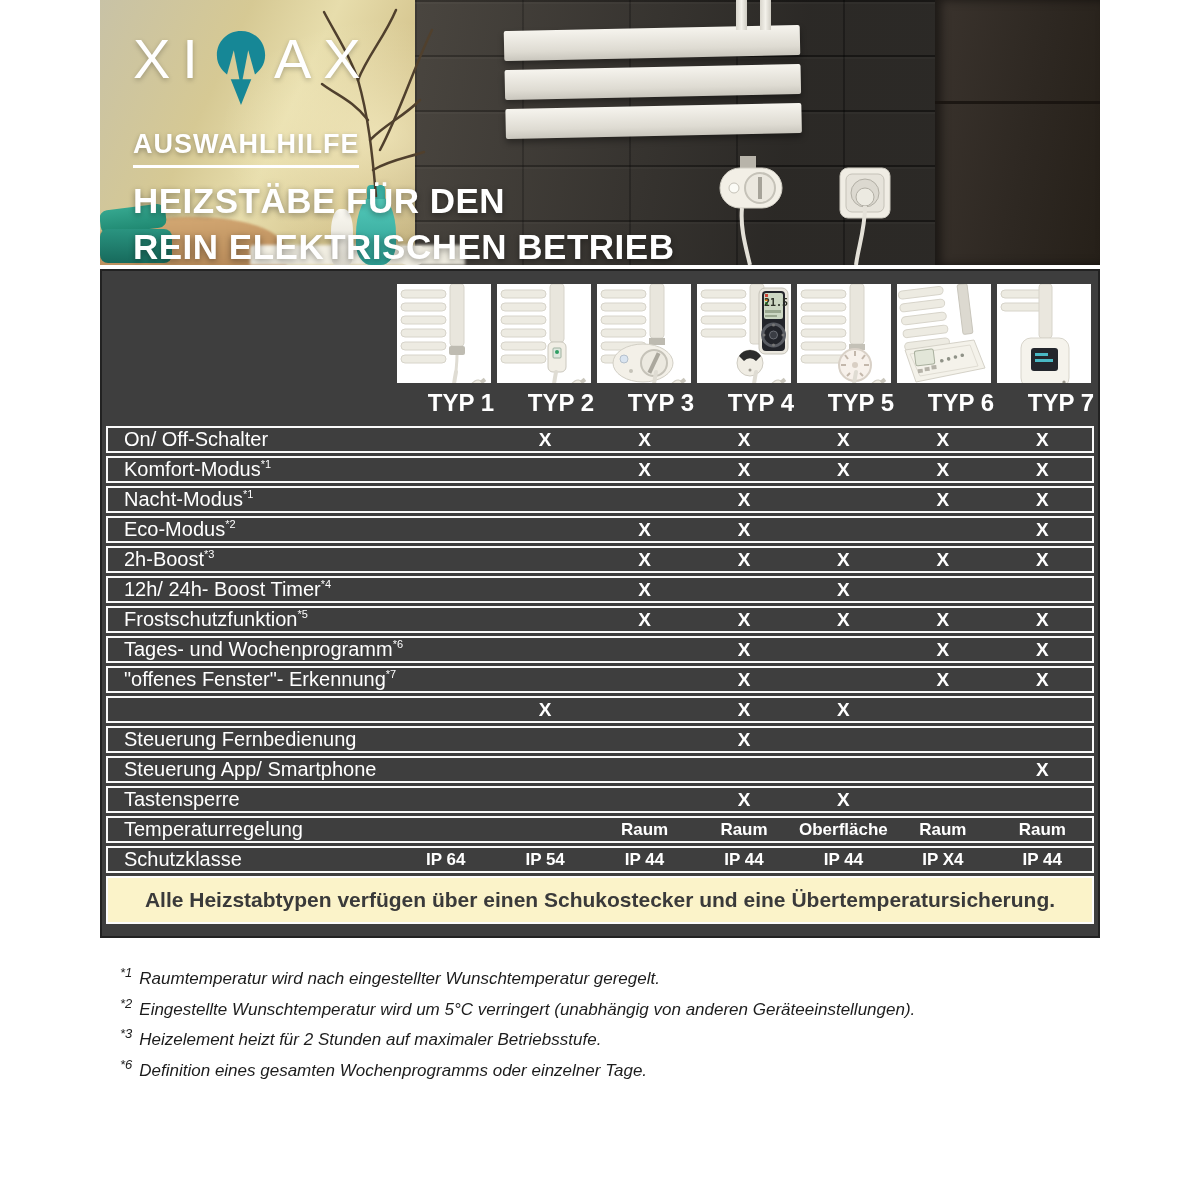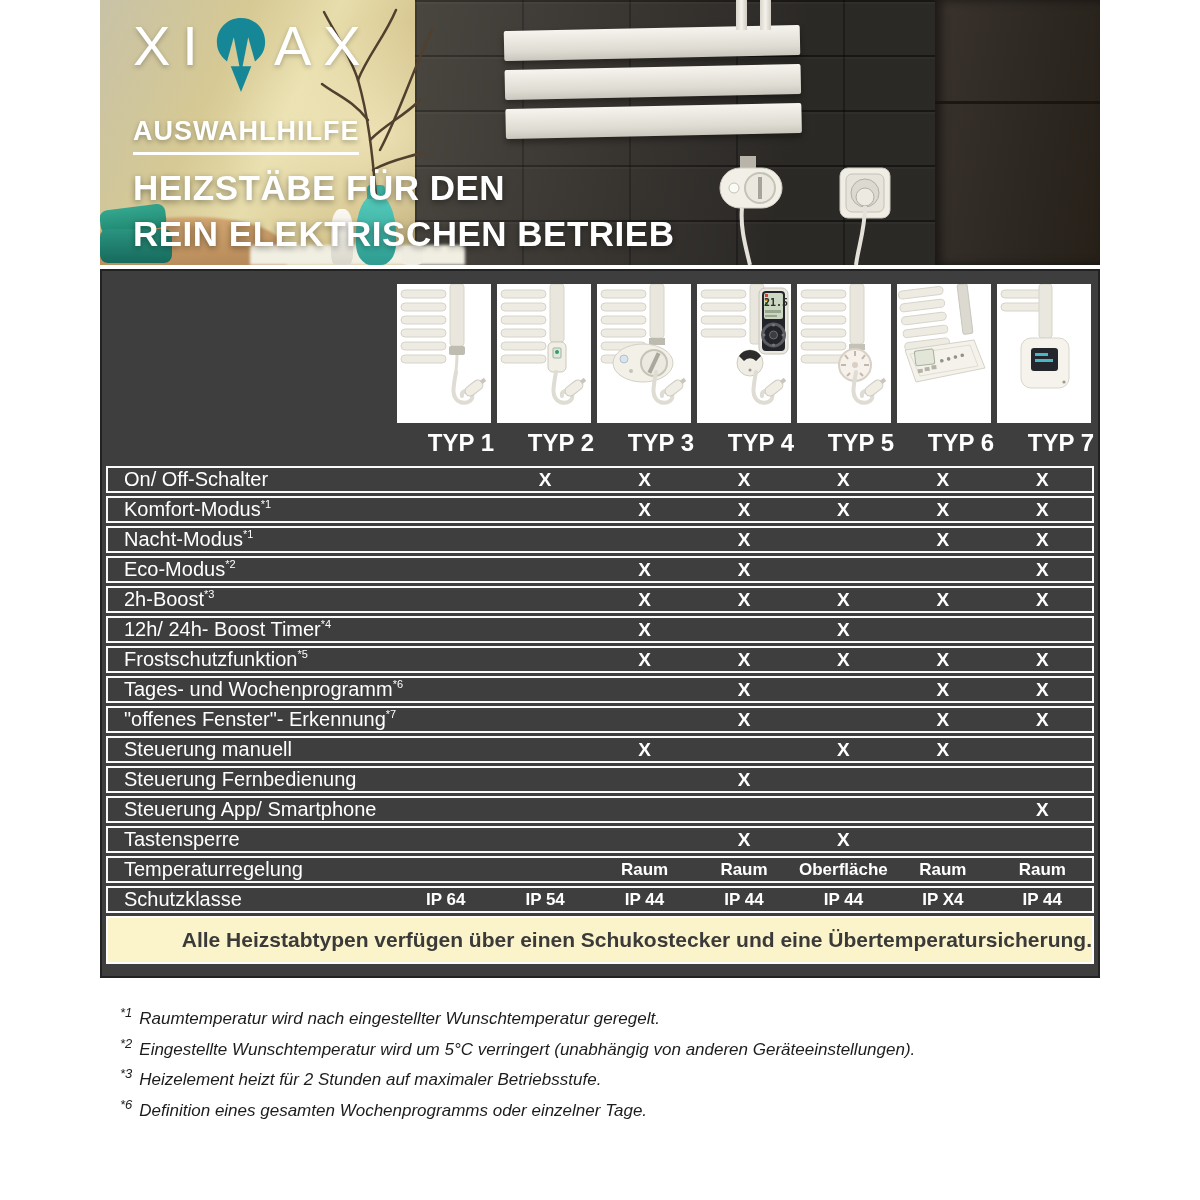--- a/index.html
+++ b/index.html
@@ -32,43 +32,43 @@
   .towel.t2{position:absolute;left:0;top:22px;width:72px;height:34px;background:linear-gradient(#2a9480,#176a5c);}
   .chair{position:absolute;left:-34px;bottom:-30px;width:220px;height:78px;transform:rotate(-5deg);
     border-radius:45% 55% 30% 30%;background:linear-gradient(#d3a873,#aa7c4d);filter:blur(1px);}
   .shelf{position:absolute;left:150px;bottom:0;width:215px;height:20px;background:#f1eee2;border-radius:4px 4px 0 0;filter:blur(1.5px);}
   .bottle-white{position:absolute;left:231px;bottom:0;width:22px;height:56px;background:linear-gradient(#fbf9f2,#d9d6cb);border-radius:40% 40% 20% 20%;}
   .vase-teal{position:absolute;left:256px;bottom:0;width:40px;height:70px;
     background:linear-gradient(#55ccbc,#2d9c91);border-radius:45% 45% 38% 38% / 56% 56% 30% 30%;}
   .vase-teal:before{content:"";position:absolute;left:11px;top:-10px;width:18px;height:14px;background:#3db3a6;border-radius:4px 4px 0 0;}
   .cup-white{position:absolute;left:301px;bottom:0;width:22px;height:19px;background:#efece1;border-radius:3px 3px 6px 6px;}
   .hero-overlay{position:absolute;left:0;top:0;pointer-events:none;}
-  .hero-content{position:absolute;left:33px;top:16px;color:#fff;z-index:5;}
+  .hero-content{position:absolute;left:33px;top:29px;color:#fff;z-index:5;}
   .logo{display:flex;align-items:flex-start;font-size:56px;letter-spacing:12px;font-weight:400;line-height:60px;
     text-shadow:0 2px 5px rgba(0,0,0,.25);}
   .logo .mark{margin:2px 4px 0 2px;}
   .kicker{display:inline-block;margin-top:24px;font-size:27px;font-weight:700;letter-spacing:1px;
     border-bottom:3px solid #fff;padding-bottom:5px;text-shadow:0 2px 5px rgba(0,0,0,.3);}
   .hero-title{margin:10px 0 0;font-size:35px;line-height:46px;font-weight:700;letter-spacing:.5px;
     text-shadow:0 2px 6px rgba(0,0,0,.4);}
 
   
   .panel{margin-top:4px;background:#3e3e3e;border:2px solid #222;padding-bottom:12px;}
   .products-grid{display:grid;grid-template-columns:288px repeat(7,1fr);margin:0 4px;padding-top:13px;}
-  .tile{margin:0 3px;height:139px;background:#fff;overflow:hidden;}
+  .tile{margin:0 3px;height:99px;background:#fff;overflow:hidden;}
   .typ-label{text-align:right;color:#fff;font-weight:700;font-size:24px;padding:6px 0 9px;}
   .rows{}
   .frow{display:grid;grid-template-columns:288px repeat(7,1fr);align-items:center;
     height:23px;border:2px solid #fafafa;background:#3e3e3e;margin:0 4px 3px;}
   .flabel{color:#fff;font-size:20px;padding-left:16px;white-space:nowrap;}
   .flabel sup{font-size:11px;}
   .fcell{text-align:center;color:#fff;font-weight:700;font-size:19px;}
   .fcell.txt{font-size:17px;}
   .note{margin:1px 4px 0;border:2px solid #fcfcfc;background:#fbf3c9;color:#3a3a3a;
-    font-weight:700;font-size:21px;text-align:right;padding:10px 0;}
+    font-weight:700;font-size:21px;text-align:center;padding:10px 0;}
 
   
   .footnotes{margin-top:26px;padding-left:20px;font-style:italic;color:#1c1c1c;}
   .footnote{font-size:17px;line-height:18px;margin-bottom:7px;}
   .footnote sup{font-size:13px;margin-right:7px;}
 </style>
 </head>
 <body>
 
 <div class="sheet">
@@ -401,21 +401,20 @@
           <div class="flabel">"offenes Fenster"- Erkennung<sup>*7</sup></div>
           <div class="fcell"></div>
           <div class="fcell"></div>
           <div class="fcell"></div>
           <div class="fcell">X</div>
           <div class="fcell"></div>
           <div class="fcell">X</div>
           <div class="fcell">X</div>
         </div>
         <div class="frow">
-          <div class="flabel">Steuerung manuell</div>
           <div class="fcell"></div>
           <div class="fcell"></div>
           <div class="fcell">X</div>
           <div class="fcell"></div>
           <div class="fcell">X</div>
           <div class="fcell">X</div>
           <div class="fcell"></div>
         </div>
         <div class="frow">
           <div class="flabel">Steuerung Fernbedienung</div>

